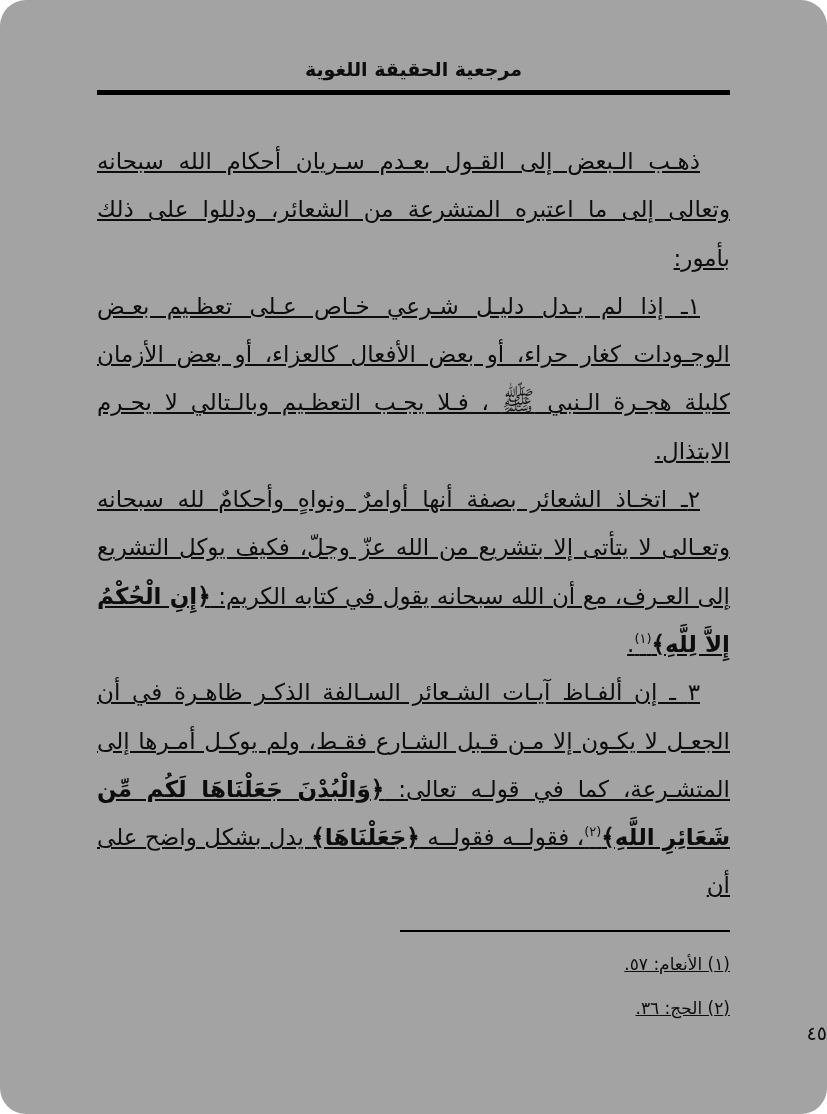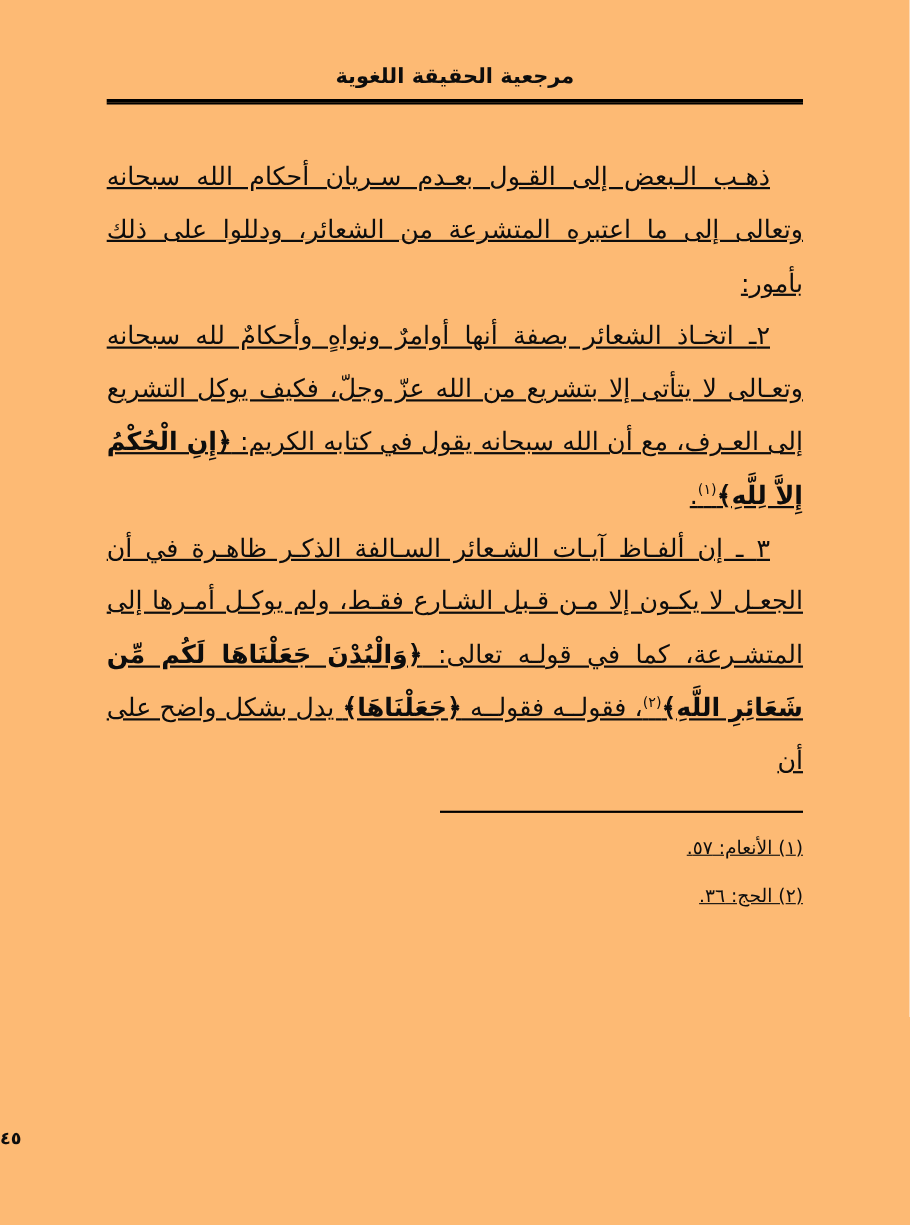--- a/index.html
+++ b/index.html
@@ -6,24 +6,25 @@
   html, body {
     background: #ffffff;
     font-family: "DejaVu Sans", "Liberation Serif", sans-serif;
     color: #0d0d0d;
   }
   .page {
     position: relative;
     width: 827px;
     height: 1114px;
     margin: 0 auto;
-    background: #fdba74;
+    background: #a3a3a3;
     padding: 58px 97px 0 97px;
     direction: rtl;
     overflow: hidden;
+    border-radius: 26px;
   }
   .page-header { text-align: center; }
   .header-title {
     font-size: 19px;
     font-weight: bold;
     display: inline-block;
     padding-bottom: 8px;
   }
   .double-rule {
     height: 5px;
@@ -66,40 +67,40 @@
     line-height: 2.6;
     padding-top: 10px;
     text-decoration: underline;
   }
   .footnotes p { margin: 0; }
   .page-number {
     position: absolute;
     left: 0;
     right: 0;
     bottom: 70px;
-    text-align: left;
-    font-size: 16px;
-    font-weight: bold;
+    text-align: right;
+    font-size: 19px;
   }
 </style>
 </head>
 <body>
 
 <div class="page">
 
   <header class="page-header">
     <div class="header-title">مرجعية الحقيقة اللغوية</div>
   </header>
 
   <div class="double-rule"></div>
 
   <main class="body-text">
 
     <p><span>ذهـب الـبعض إلى القـول بعـدم سـريان أحكام الله سبحانه وتعالى إلى ما اعتبره المتشرعة من الشعائر، ودللوا على ذلك بأمور:</span></p>
 
+    <p><span>١ـ إذا لم يـدل دليـل شـرعي خـاص عـلى تعظـيم بعـض الوجـودات كغار حراء، أو بعض الأفعال كالعزاء، أو بعض الأزمان كليلة هجـرة الـنبي </span><span class="ornament">ﷺ</span><span> ، فـلا يجـب التعظـيم وبالـتالي لا يحـرم الابتذال.</span></p>
 
     <p><span>٢ـ اتخـاذ الشعائر بصفة أنها أوامرٌ ونواهٍ وأحكامٌ لله سبحانه وتعـالى لا يتأتى إلا بتشريع من الله عزّ وجلّ، فكيف يوكل التشريع إلى العـرف، مع أن الله سبحانه يقول في كتابه الكريم: </span><span class="quran">﴿إِنِ الْحُكْمُ إِلاَّ لِلَّهِ﴾</span><span class="fn-ref">(١)</span><span>.</span></p>
 
     <p><span>٣ ـ إن ألفـاظ آيـات الشـعائر السـالفة الذكـر ظاهـرة في أن الجعـل لا يكـون إلا مـن قـبل الشـارع فقـط، ولم يوكـل أمـرها إلى المتشـرعة، كما في قولـه تعالى: </span><span class="quran">﴿وَالْبُدْنَ جَعَلْنَاهَا لَكُم مِّن شَعَائِرِ اللَّهِ﴾</span><span class="fn-ref">(٢)</span><span>، فقولــه فقولــه </span><span class="quran">﴿جَعَلْنَاهَا﴾</span><span> يدل بشكل واضح على أن</span></p>
 
   </main>
 
   <div class="footnote-sep"></div>
 
   <footer class="footnotes">

